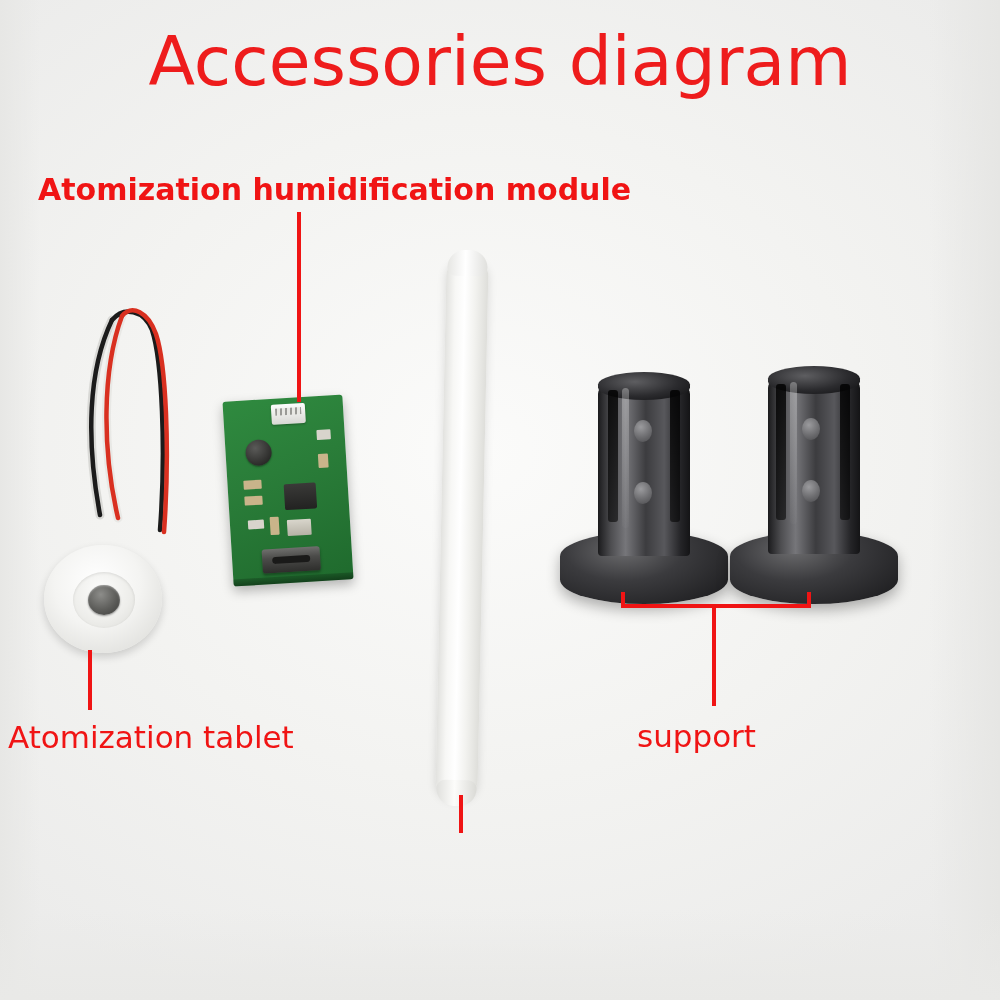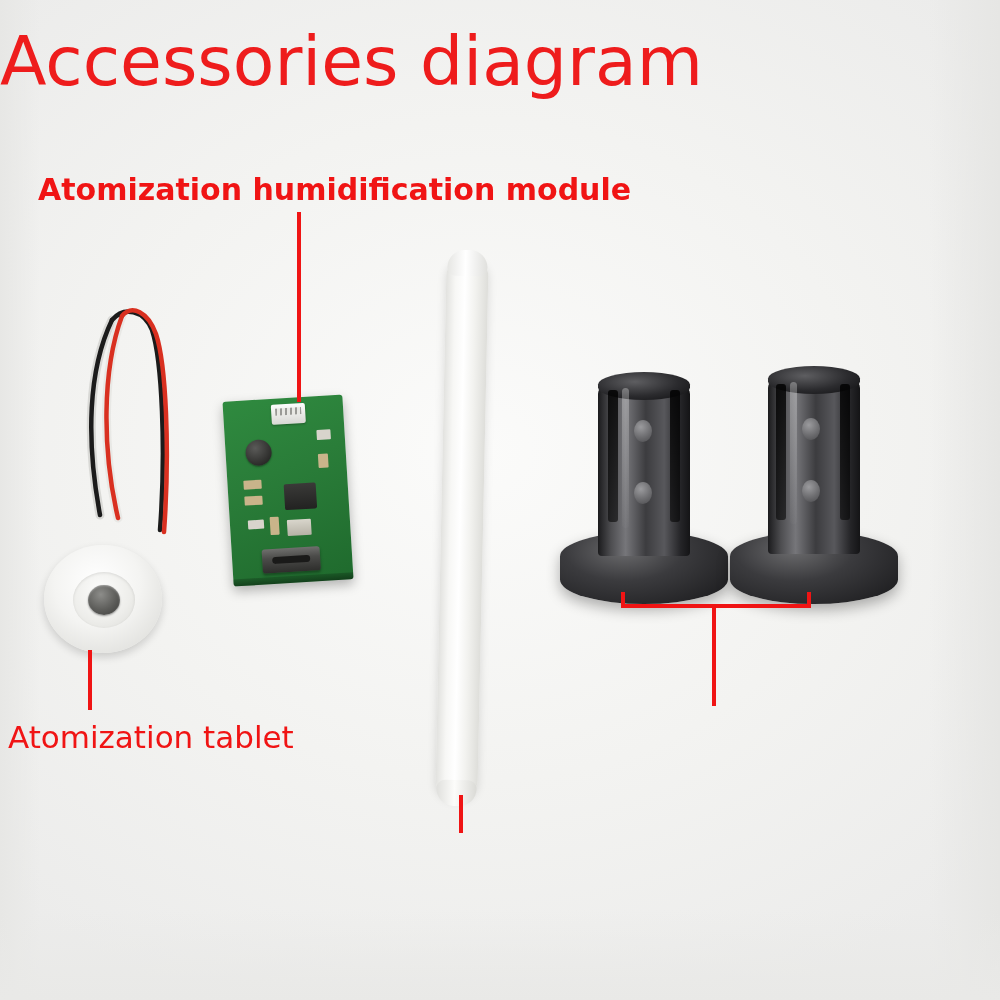--- a/index.html
+++ b/index.html
@@ -38,20 +38,21 @@
   .bg-band.bottom {
     left: 0; right: 0; top: auto; bottom: 0; height: 90px;
     background: linear-gradient(to top, #e9e9e7 0%, rgba(240,240,238,0) 100%);
   }
 
   .title {
     position: absolute;
     left: 0;
     width: 1000px;
     top: 28px;
+    text-align: center;
     color: #ee1c1c;
     font-size: 68px;
     line-height: 1;
     font-family: "DejaVu Sans", sans-serif;
     letter-spacing: 0px;
     white-space: nowrap;
   }
 
   .label {
     position: absolute;
@@ -305,14 +306,15 @@
   <div class="lead lead-module-v"></div>
   <div class="lead lead-tablet-v"></div>
   <div class="lead lead-swab-v"></div>
   <div class="lead lead-support-h"></div>
   <div class="lead lead-support-lt"></div>
   <div class="lead lead-support-rt"></div>
   <div class="lead lead-support-v"></div>
 
   <div class="label label-tablet">Atomization tablet</div>
   <div class="label label-module">Atomization humidification module</div>
+  <div class="label label-support">support</div>
 
 </div>
 
 </body></html>

